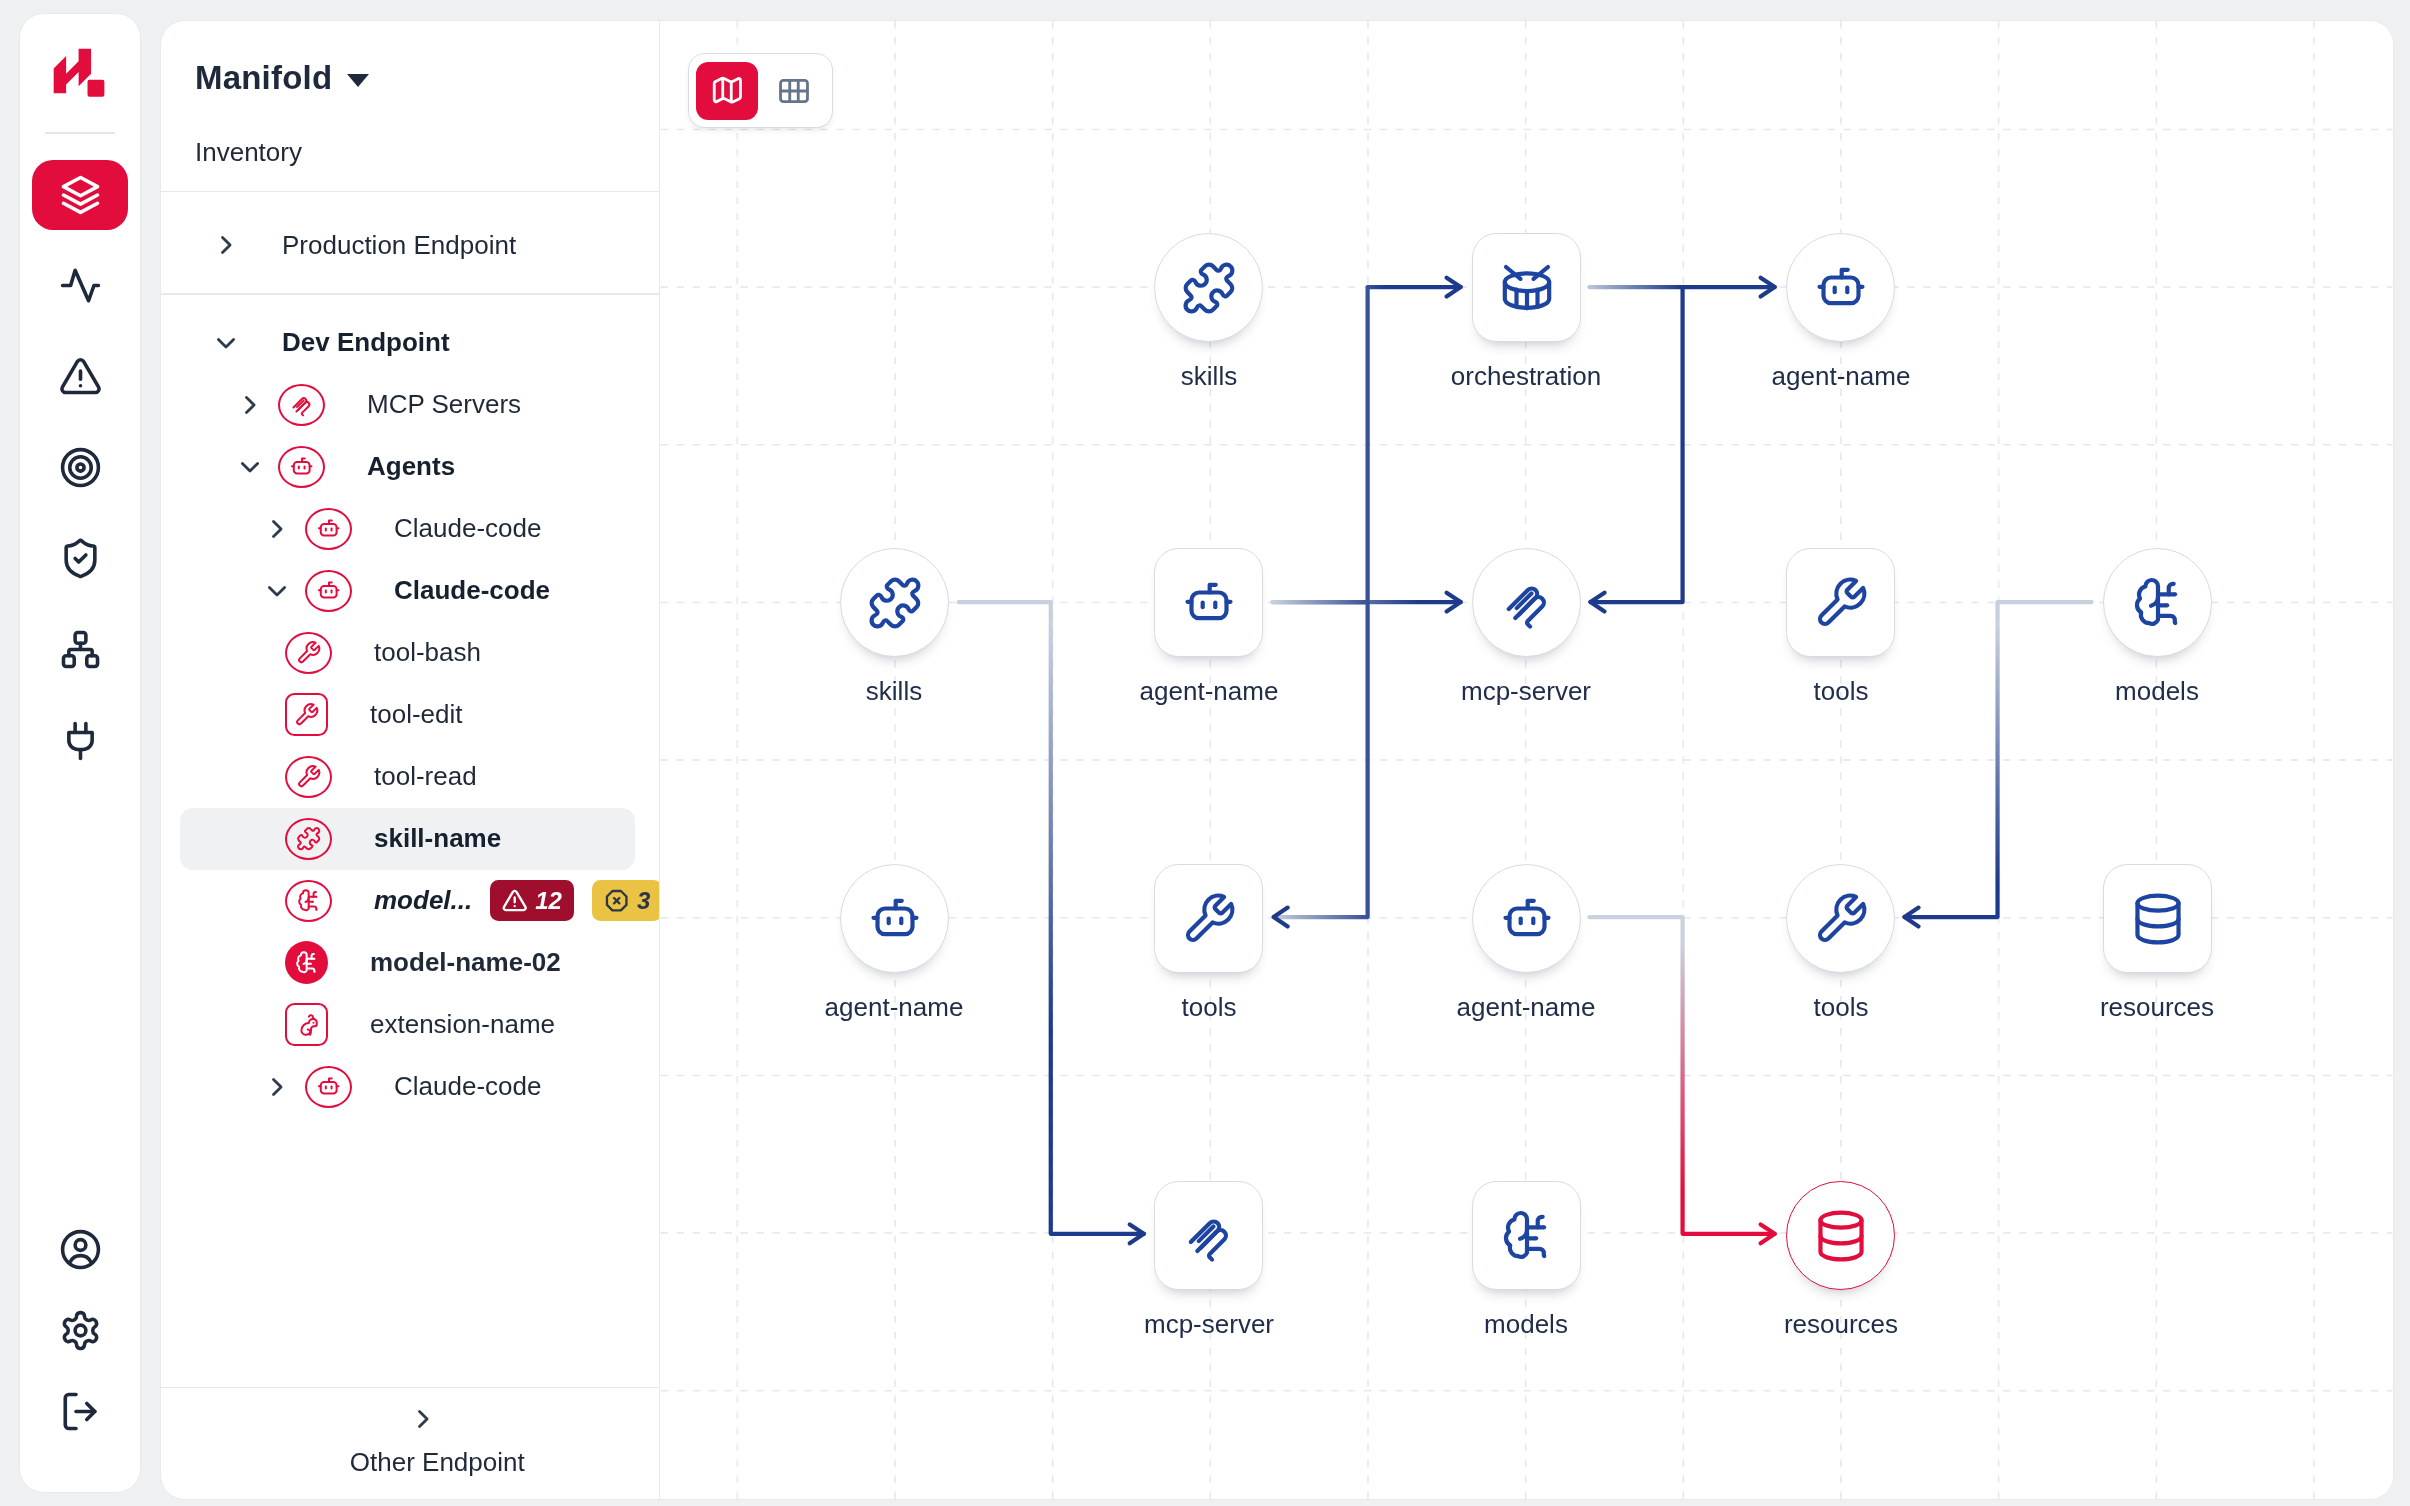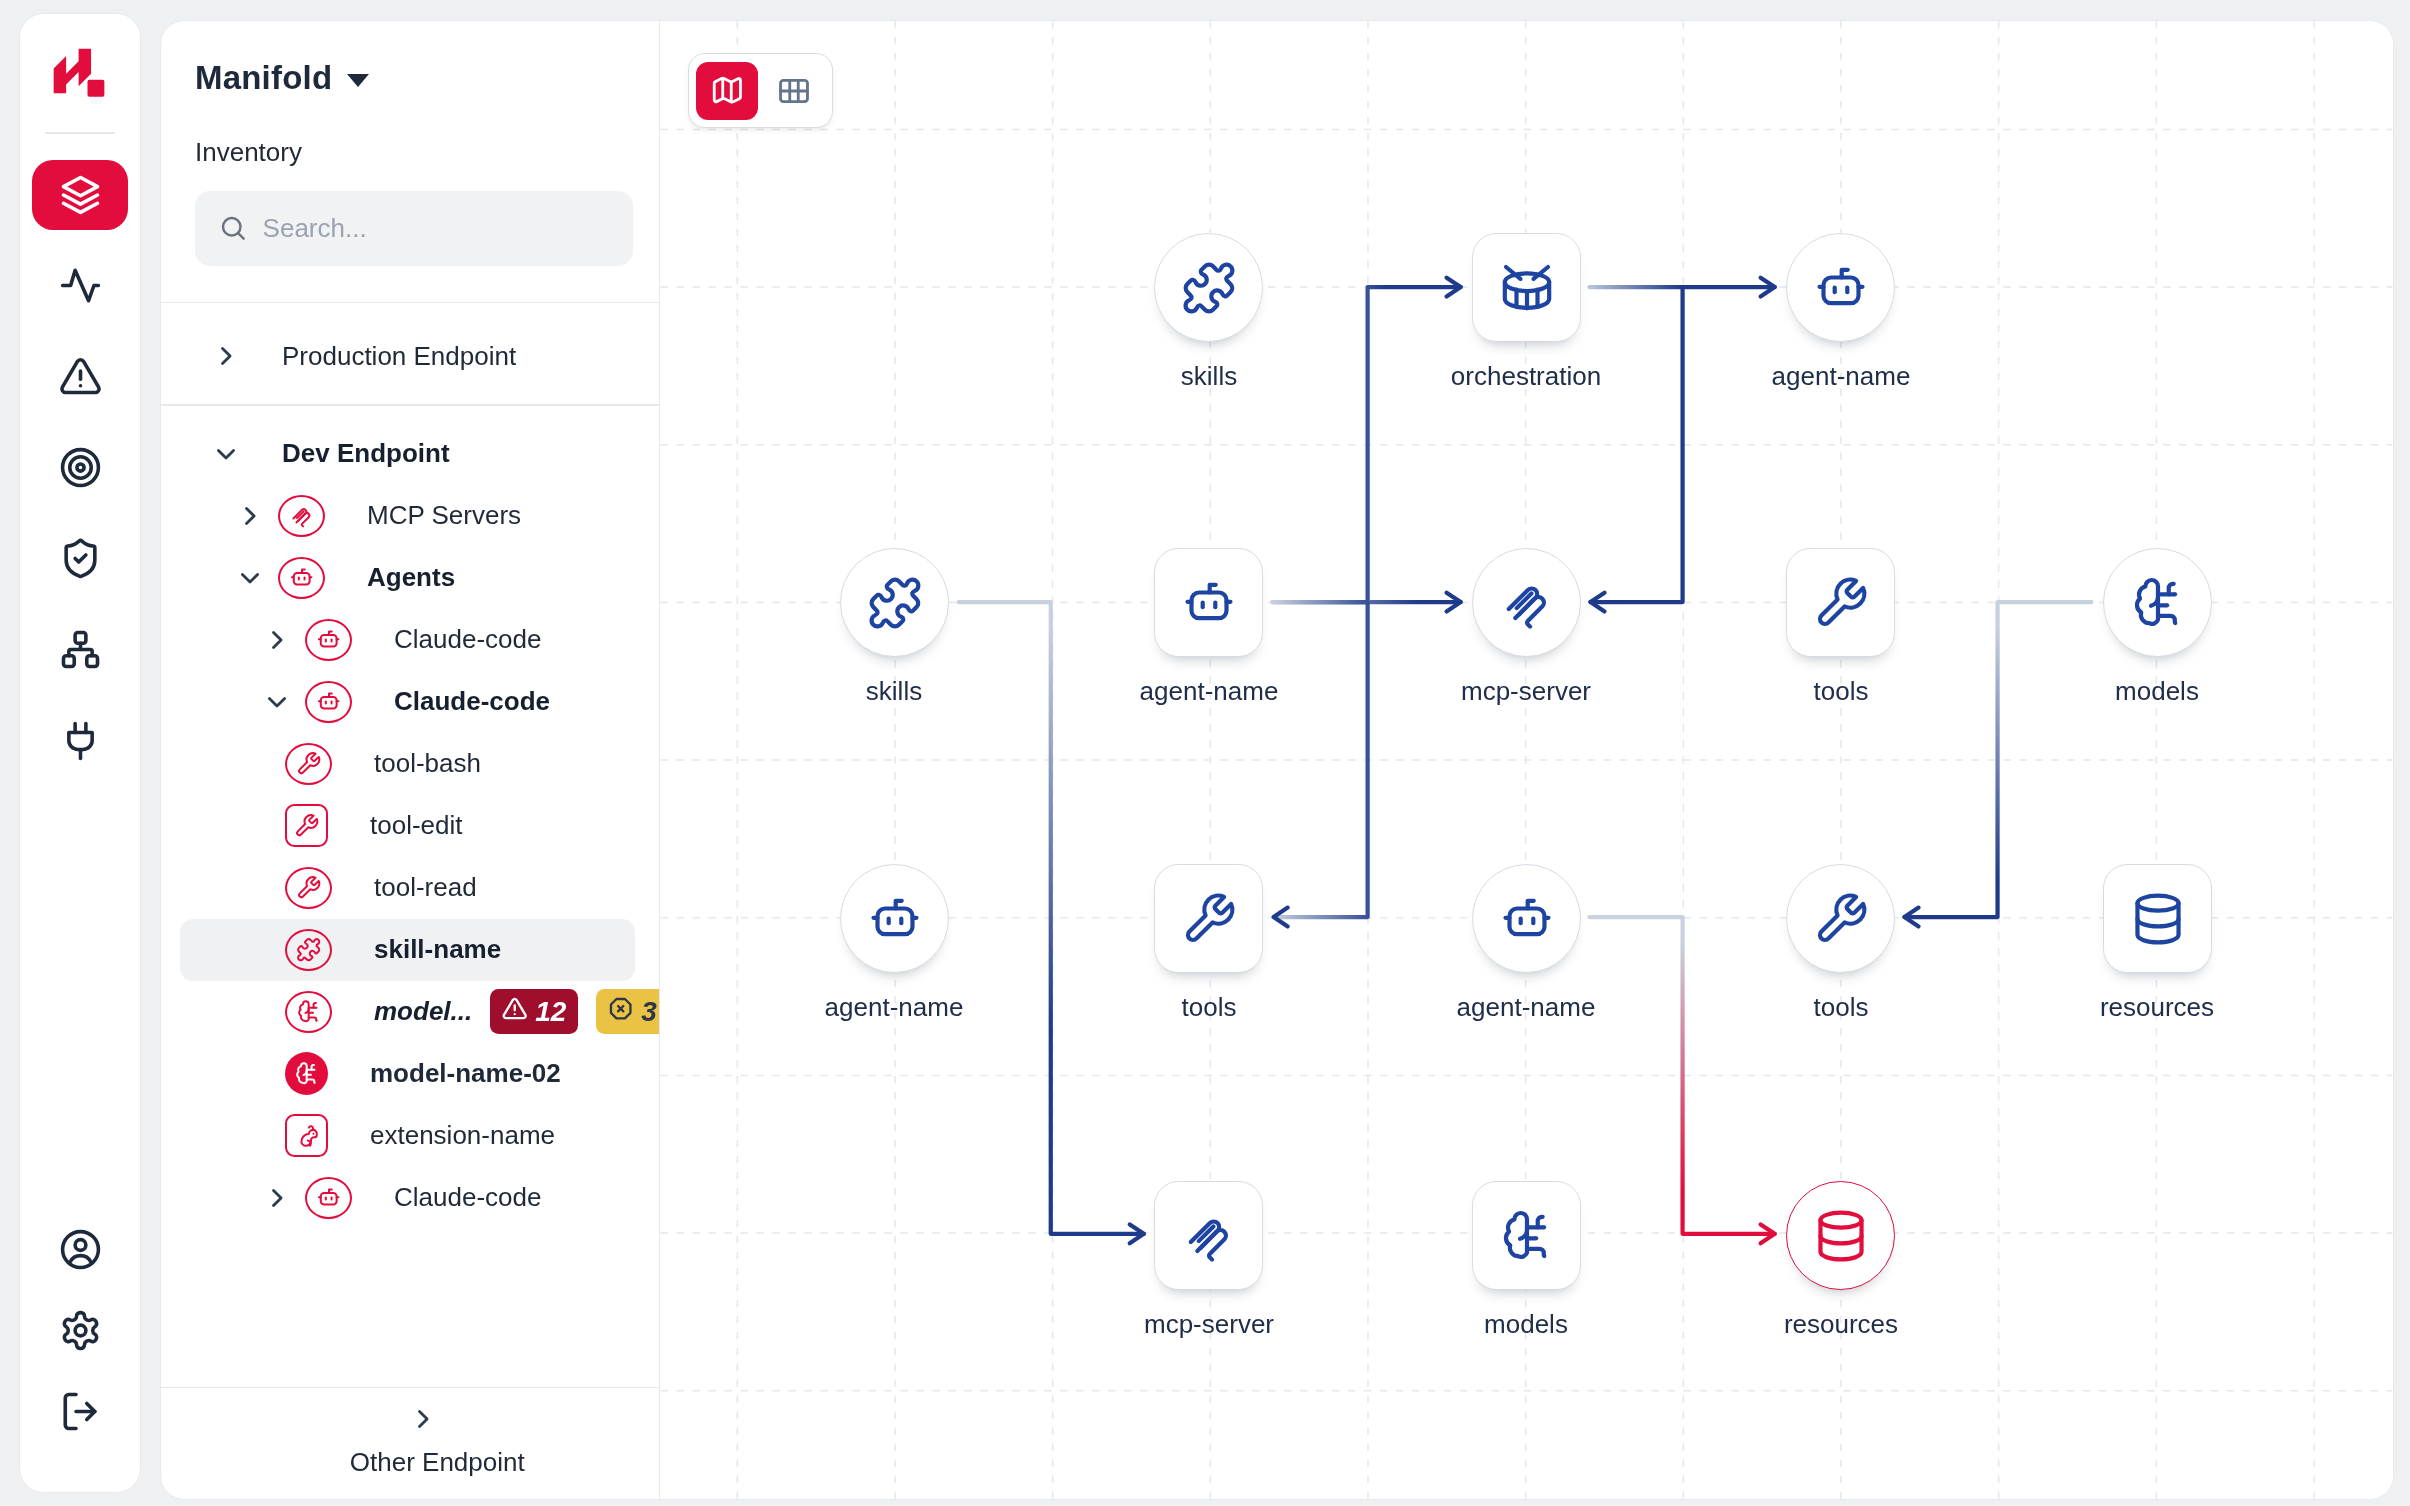--- a/index.html
+++ b/index.html
@@ -48,22 +48,22 @@
          border-radius:13px; font-size:26px; color:#1f2937; cursor:pointer; flex:0 0 auto; }
   .row.sel { background:#f0f1f3; }
   .row.bold .lbl { font-weight:bold; color:#16202e; }
   .row .chev { width:28px; height:28px; color:#2d3b4e; flex:0 0 auto; }
   .lbl { white-space:nowrap;margin-left:28px; }
   .ic-wrap { flex:0 0 auto; display:flex; align-items:center; justify-content:center; color:#e20d3d; }
   .ic-wrap svg { width:25.4px; height:25.4px; }
   .ic-oval   { width:47px; height:42px; border:2.4px solid #e20d3d; border-radius:50%; }
   .ic-square { width:43px; height:43px; border:2.4px solid #e20d3d; border-radius:9.4px; }
   .ic-solid  { width:43px; height:43px; background:#e20d3d; border-radius:50%; color:#fff; }
-  .badge { display:flex; gap:7.5px; border-radius:8.5px; padding:6.6px 12.2px;
-           font-size:28px; font-weight:bold; margin-left:3.8px; }
+  .badge { display:flex; align-items:center; gap:7.5px; border-radius:8.5px; padding:6.6px 12.2px;
+           font-size:24px; font-weight:bold; margin-left:3.8px; }
   .badge svg { width:25.4px; height:25.4px; }
   .badge.danger  { background:#a00e2e; color:#ffffff; }
   .badge.warning { background:#ebc344; color:#2d3748; }
 
   
   .canvas { position:relative; flex:1; background:#ffffff; overflow:hidden; }
   #graph-svg { position:absolute; inset:0; }
   #nodes { position:absolute; inset:0; }
   .node-box { position:absolute; width:109px; height:109px; background:#fff;
               border:1.9px solid #d6dbe2; display:flex; align-items:center; justify-content:center;
@@ -193,27 +193,20 @@
 
   <main class="card">
 
     <div class="sidebar">
       <div class="side-header">
         <div class="title-row">
           <span class="app-title">Manifold</span>
           <span class="caret"></span>
         </div>
         <div class="inv-label">Inventory</div>
-        <div class="searchbox">
-          <svg viewBox="0 0 24 24" fill="none" stroke="currentColor" stroke-width="2" stroke-linecap="round">
-              <circle cx="11" cy="11" r="7"></circle>
-              <path d="m20.5 20.5-4-4"></path>
-            </svg>
-          <input type="text" placeholder="Search..." style="">
-        </div>
       </div>
       <div class="side-divider"></div>
       <div class="tree" id="tree">
           <div class="tree-section">
             <div class="row" style="padding-left: 32px;">
               <span class="chev" style="display:flex">
                 <svg viewBox="0 0 24 24" fill="none" stroke="currentColor" stroke-width="2.4" stroke-linecap="round" stroke-linejoin="round">
                   <path d="m9 5.5 6.5 6.5L9 18.5"></path>
                 </svg>
               </span>

